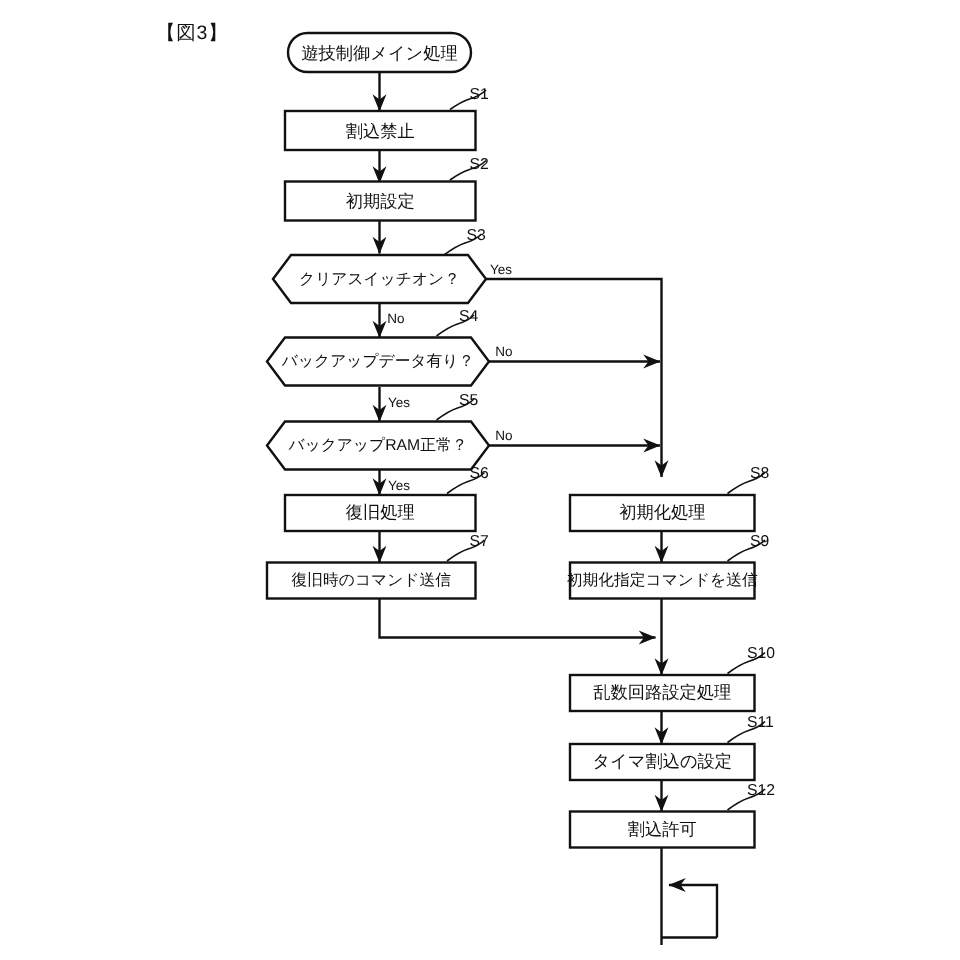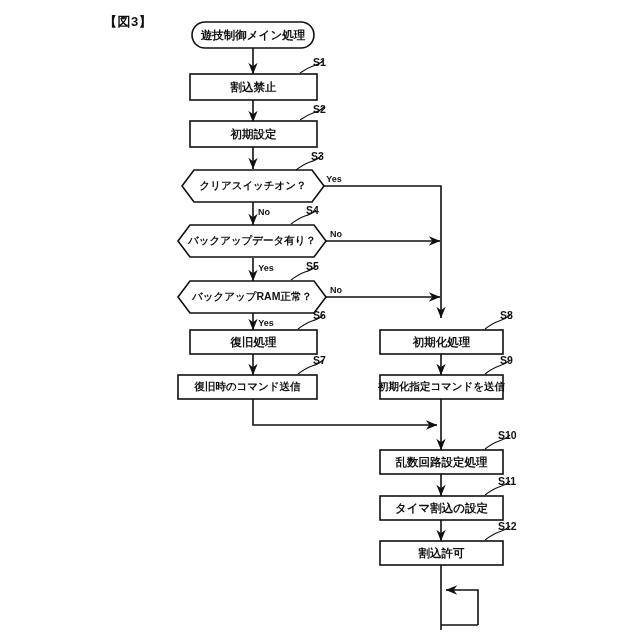--- a/index.html
+++ b/index.html
@@ -11,21 +11,20 @@
   body {
     font-family: "Liberation Sans", "DejaVu Sans", sans-serif;
     -webkit-font-smoothing: antialiased;
   }
   #page {
     position: relative;
     width: 548px;
     height: 640px;
     background: #ffffff;
     overflow: hidden;
-    font-weight: bold;
   }
   #fig-label {
     position: absolute;
     left: 104px;
     top: 13px;
     font-size: 13px;
     color: #111111;
     letter-spacing: 0.5px;
     white-space: nowrap;
   }

